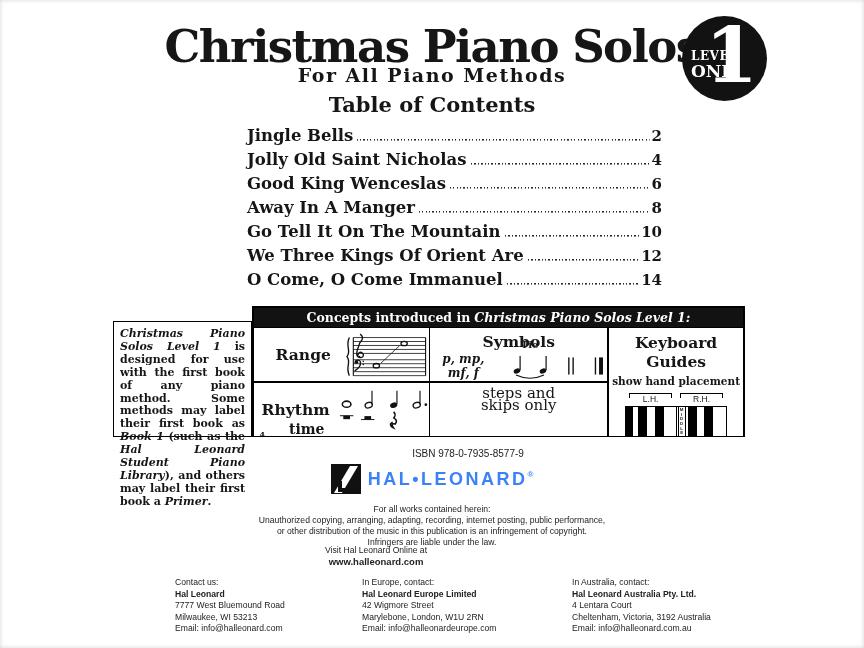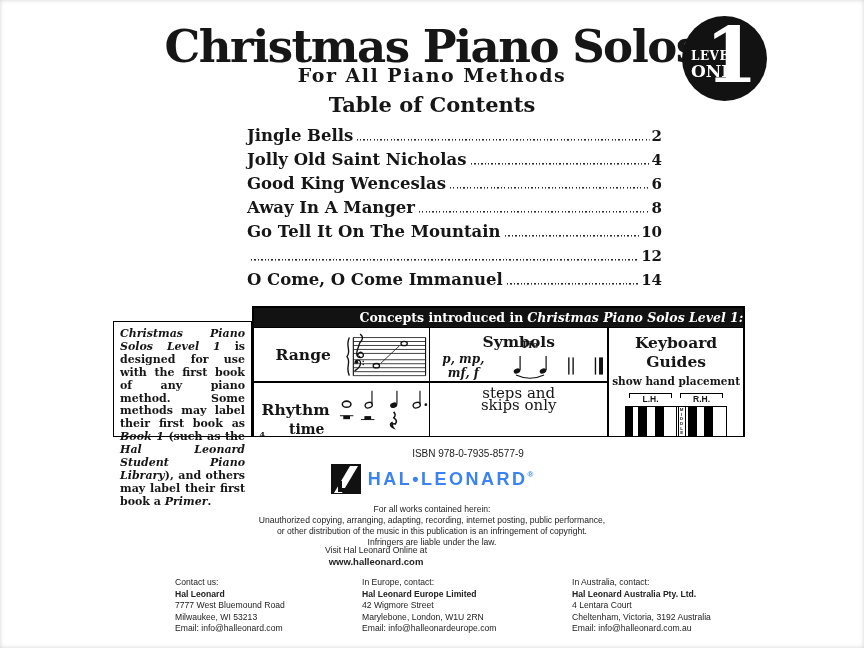--- a/index.html
+++ b/index.html
@@ -34,21 +34,21 @@
   
   .intro-box { position:absolute; left:113px; top:321px; width:139px; height:116px;
     border:1.6px solid #000; padding:6px 6px 0 6px; font-size:11px; line-height:12.9px;
     font-weight:bold; text-align:justify; }
   .intro-box .it { font-style:italic; }
   .ctable { position:absolute; left:252px; top:306px; width:493px; height:131px;
     background:#000; padding:1.6px; display:grid;
     grid-template-columns:175px 177px 1fr; grid-template-rows:19px 53px 53px; gap:1.6px; }
   .ctable > div { background:#fff; position:relative; overflow:hidden; }
   .chead { grid-area:1/1/2/4; background:#121212 !important; color:#fff;
-    display:flex; align-items:center; justify-content:flex-end;
+    display:flex; align-items:center; justify-content:center;
     font-size:12.5px; font-weight:bold; }
   .chead .it { font-style:italic; margin-left:4px; }
   .cell-range   { grid-area:2/1/3/2; display:flex; align-items:center; }
   .cell-symbols { grid-area:2/2/3/3; }
   .cell-rhythm  { grid-area:3/1/4/2; display:flex; }
   .cell-intervals { grid-area:3/2/4/3; text-align:center; }
   .cell-keyboard { grid-area:2/3/4/4; text-align:center; }
   .cell-label { font-size:15.5px; font-weight:bold; }
   .cell-range .cell-label { margin-left:22px; }
   .range-staff { margin-left:12px; }
@@ -62,21 +62,21 @@
   .cell-symbols { text-align:center; }
   .sym-row { display:flex; align-items:center; justify-content:center; gap:12px; margin-top:0; }
   .dynamics { font-size:12px; font-weight:bold; font-style:italic; }
   .tie-group { display:flex; flex-direction:column; align-items:center; margin-top:-12px; }
   .tie-cap { font-size:10px; font-weight:bold; }
   .cell-intervals .cell-label { margin-top:9px; display:block; }
   .int-line { font-size:15px; font-weight:normal; line-height:12.5px; }
   .cell-keyboard .cell-label { margin-top:5px; display:block; }
   .kbd-cap { font-size:10.5px; font-weight:bold; margin-top:4px; }
   .hands { width:102px; margin:6px auto 0; display:flex;
-    font-family:"Liberation Sans", sans-serif; font-size:8.5px; font-weight:bold; }
+    font-family:"Liberation Sans", sans-serif; font-size:8.5px; font-weight:normal; }
   .hand { flex:1; position:relative; border-top:1px solid #000; padding-top:0;
     margin:0 4px; line-height:10px; }
   .hand::before, .hand::after { content:""; position:absolute; top:0; width:1px; height:4px; background:#000; }
   .hand::before { left:0; } .hand::after { right:0; }
   .kbd { position:relative; width:102px; height:52px; margin:2px auto 0;
     border:1.5px solid #000; display:flex; background:#fff; }
   .wkey { flex:1; border-right:1px solid #000; display:flex; align-items:flex-end;
     justify-content:center; font-family:"Liberation Sans", sans-serif;
     font-size:9px; font-weight:bold; padding-bottom:1px; }
   .wkey:last-child { border-right:none; }
@@ -145,20 +145,21 @@
       <span class="toc-page">8</span>
     </div>
 
     <div class="toc-row">
       <span class="toc-title">Go Tell It On The Mountain</span>
       <span class="leader"></span>
       <span class="toc-page">10</span>
     </div>
 
     <div class="toc-row">
+      <span class="toc-title">We Three Kings Of Orient Are</span>
       <span class="leader"></span>
       <span class="toc-page">12</span>
     </div>
 
     <div class="toc-row">
       <span class="toc-title">O Come, O Come Immanuel</span>
       <span class="leader"></span>
       <span class="toc-page">14</span>
     </div>
   </div>

